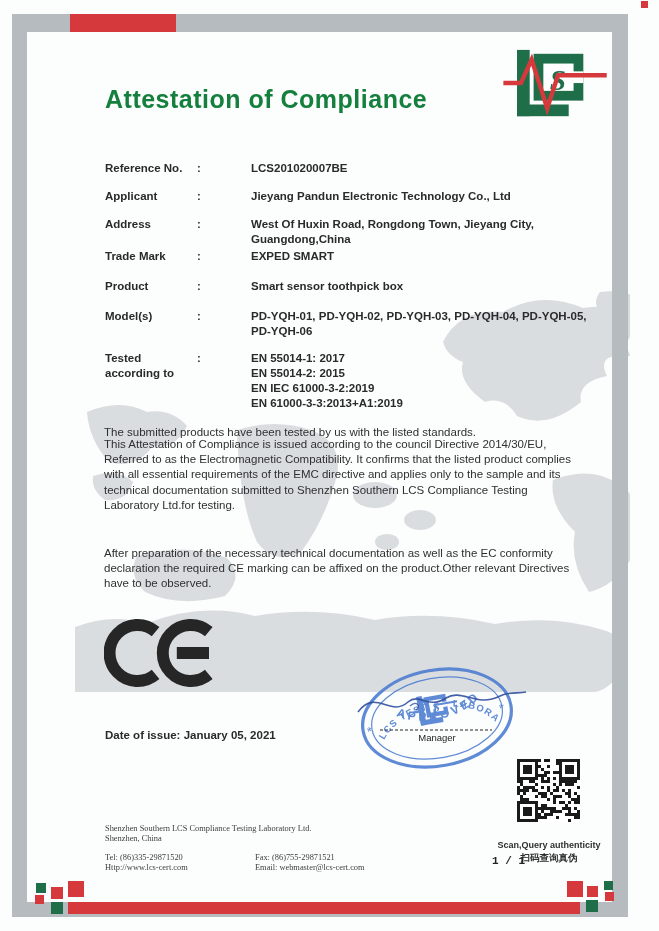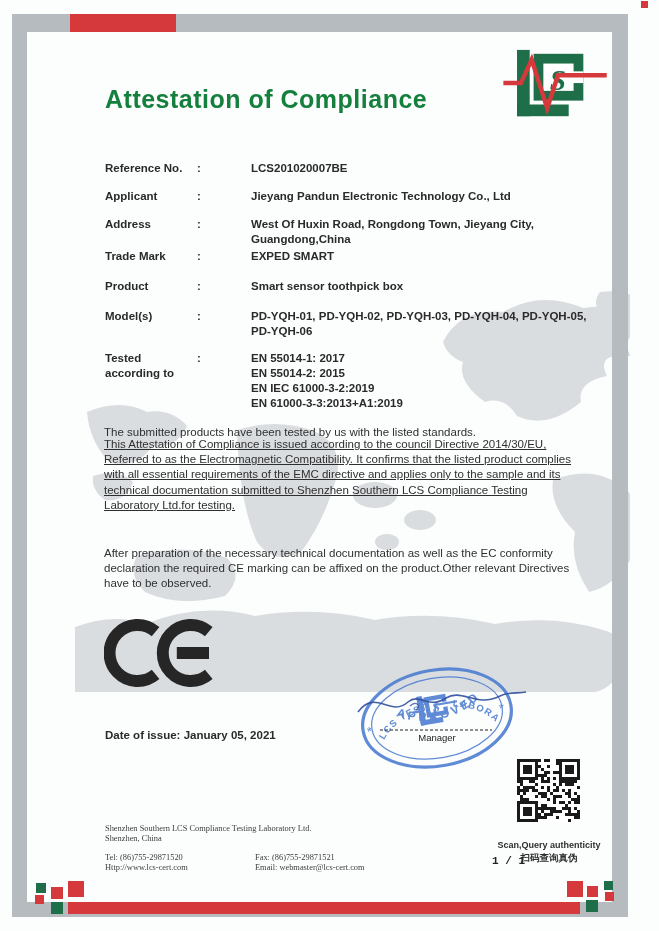--- a/index.html
+++ b/index.html
@@ -122,21 +122,21 @@
       <div>EN 55014-1: 2017</div>
       <div>EN 55014-2: 2015</div>
       <div>EN IEC 61000-3-2:2019</div>
       <div>EN 61000-3-3:2013+A1:2019</div>
     </span>
   </div>
 
   <div class="para" style="top:425px;">
     <div>The submitted products have been tested by us with the listed standards.</div>
   </div>
-  <div class="para" style="top:437px;text-decoration:underline;">
+  <div class="para" style="top:437px;">
     <div>This Attestation of Compliance is issued according to the council Directive 2014/30/EU,</div>
     <div>Referred to as the Electromagnetic Compatibility. It confirms that the listed product complies</div>
     <div>with all essential requirements of the EMC directive and applies only to the sample and its</div>
     <div>technical documentation submitted to Shenzhen Southern LCS Compliance Testing</div>
     <div>Laboratory Ltd.for testing.</div>
   </div>
   <div class="para" style="top:514px;margin-top:32px;">
     <div>After preparation of the necessary technical documentation as well as the EC conformity</div>
     <div>declaration the required CE marking can be affixed on the product.Other relevant Directives</div>
     <div>have to be observed.</div>
@@ -416,19 +416,19 @@
       <rect x="18" y="60" width="3" height="3" fill="#1a1a1a"></rect>
       <rect x="51" y="60" width="3" height="3" fill="#1a1a1a"></rect>
     </svg>
   <div class="qrcap" style="top:852px;font-size:9.5px;">扫码查询真伪</div>
   <div class="qrcap" style="top:840px;font-size:9px;">Scan,Query authenticity</div>
 
   <div class="footer" style="left:105px;top:824px;width:420px;">
     <div>Shenzhen Southern LCS Compliance Testing Laboratory Ltd.</div>
     <div>Shenzhen, China</div>
   </div>
-  <div class="footer" style="left:105px;top:853px;">Tel: (86)755-29871520</div>
+  <div class="footer" style="left:105px;top:853px;">Tel: (86)335-29871520</div>
   <div class="footer" style="left:255px;top:853px;">Fax: (86)755-29871521</div>
   <div class="footer" style="left:105px;top:863px;text-align:center;">Http://www.lcs-cert.com</div>
   <div class="footer" style="left:255px;top:863px;">Email: webmaster@lcs-cert.com</div>
   <div class="pageno">1 / 1</div>
 
 </div>
 
 </body></html>

